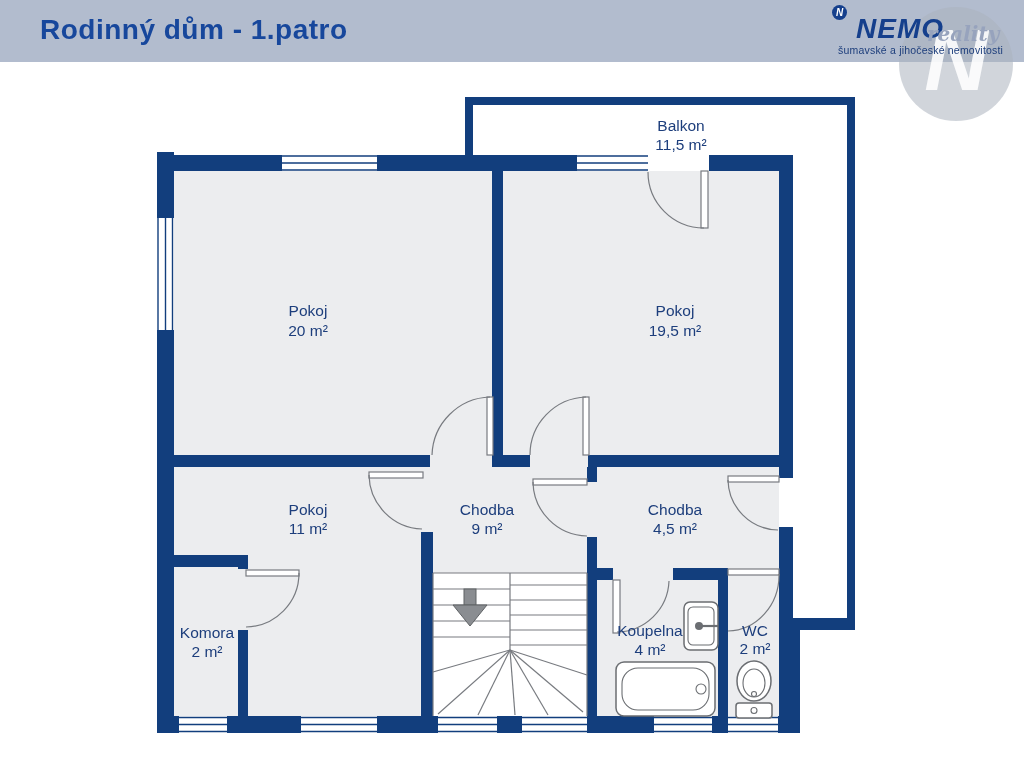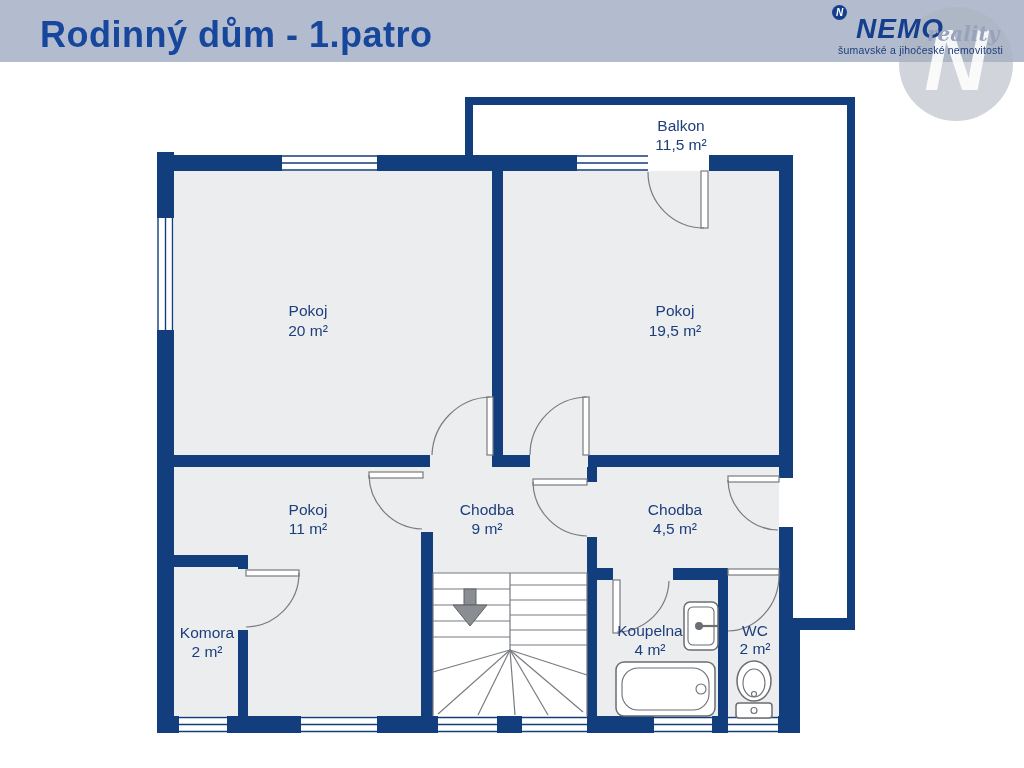--- a/index.html
+++ b/index.html
@@ -1,20 +1,20 @@
 <!DOCTYPE html>
 <html><head>
 <meta charset="utf-8">
 <style>
   html,body{margin:0;padding:0;background:#fff;width:1024px;height:768px;overflow:hidden;
     font-family:"Liberation Sans", sans-serif;}
   #stage{position:relative;width:1024px;height:768px;background:#ffffff;}
   
   #header{position:absolute;left:0;top:0;width:1024px;height:62px;background:#b2bcce;}
-  #title{position:absolute;left:40px;top:14px;font-size:36px;font-weight:bold;color:#17479c;letter-spacing:0.5px;}
+  #title{position:absolute;left:40px;top:14px;font-size:28px;font-weight:bold;color:#17479c;letter-spacing:0.5px;}
   
   #watermark{position:absolute;left:899px;top:7px;width:114px;height:114px;border-radius:50%;
     background:rgba(171,178,190,0.55);display:flex;align-items:center;justify-content:center;z-index:3;}
   #watermark span{font-style:italic;font-weight:bold;font-size:88px;color:rgba(255,255,255,0.88);
     transform:translateY(-4px);}
   
   #logo{position:absolute;left:820px;top:2px;width:180px;height:58px;z-index:4;}
   #logo-icon{position:absolute;left:12px;top:3px;width:15px;height:15px;border-radius:50%;background:#153f8c;
     color:#fff;font-size:10px;font-weight:bold;font-style:italic;text-align:center;line-height:15px;}
   #logo-brand{position:absolute;left:36px;top:11px;font-size:28px;font-weight:bold;font-style:italic;

